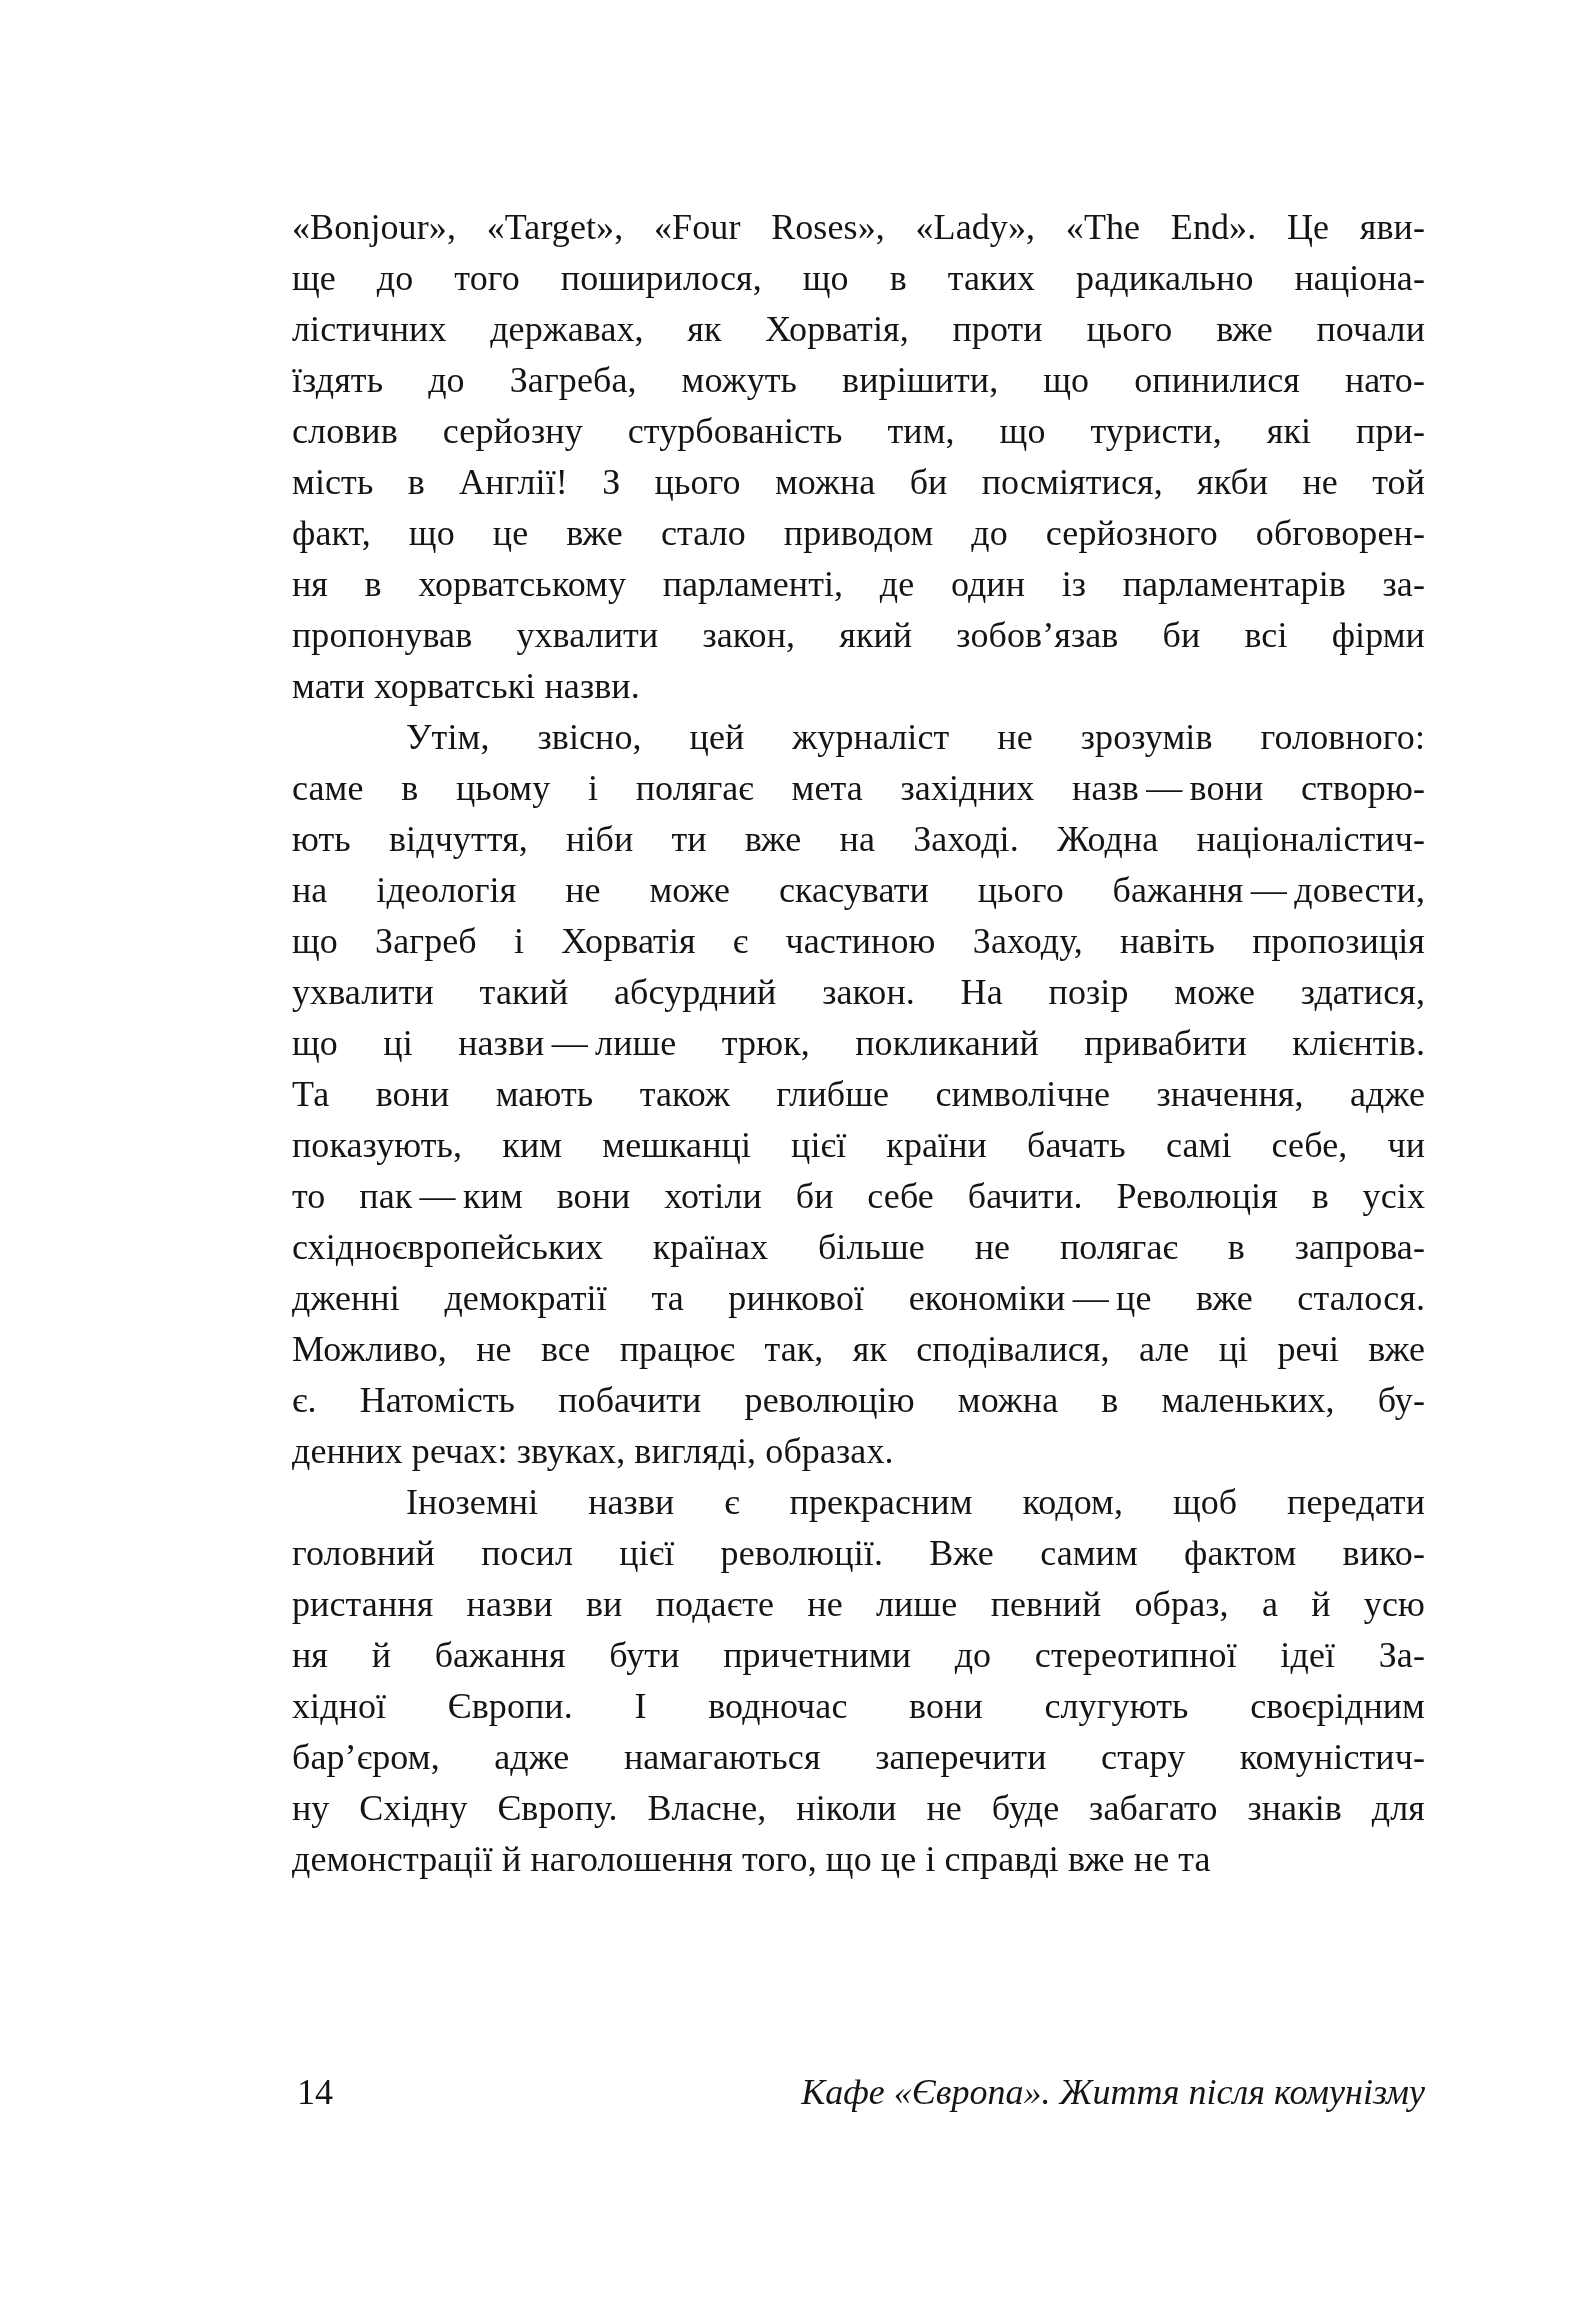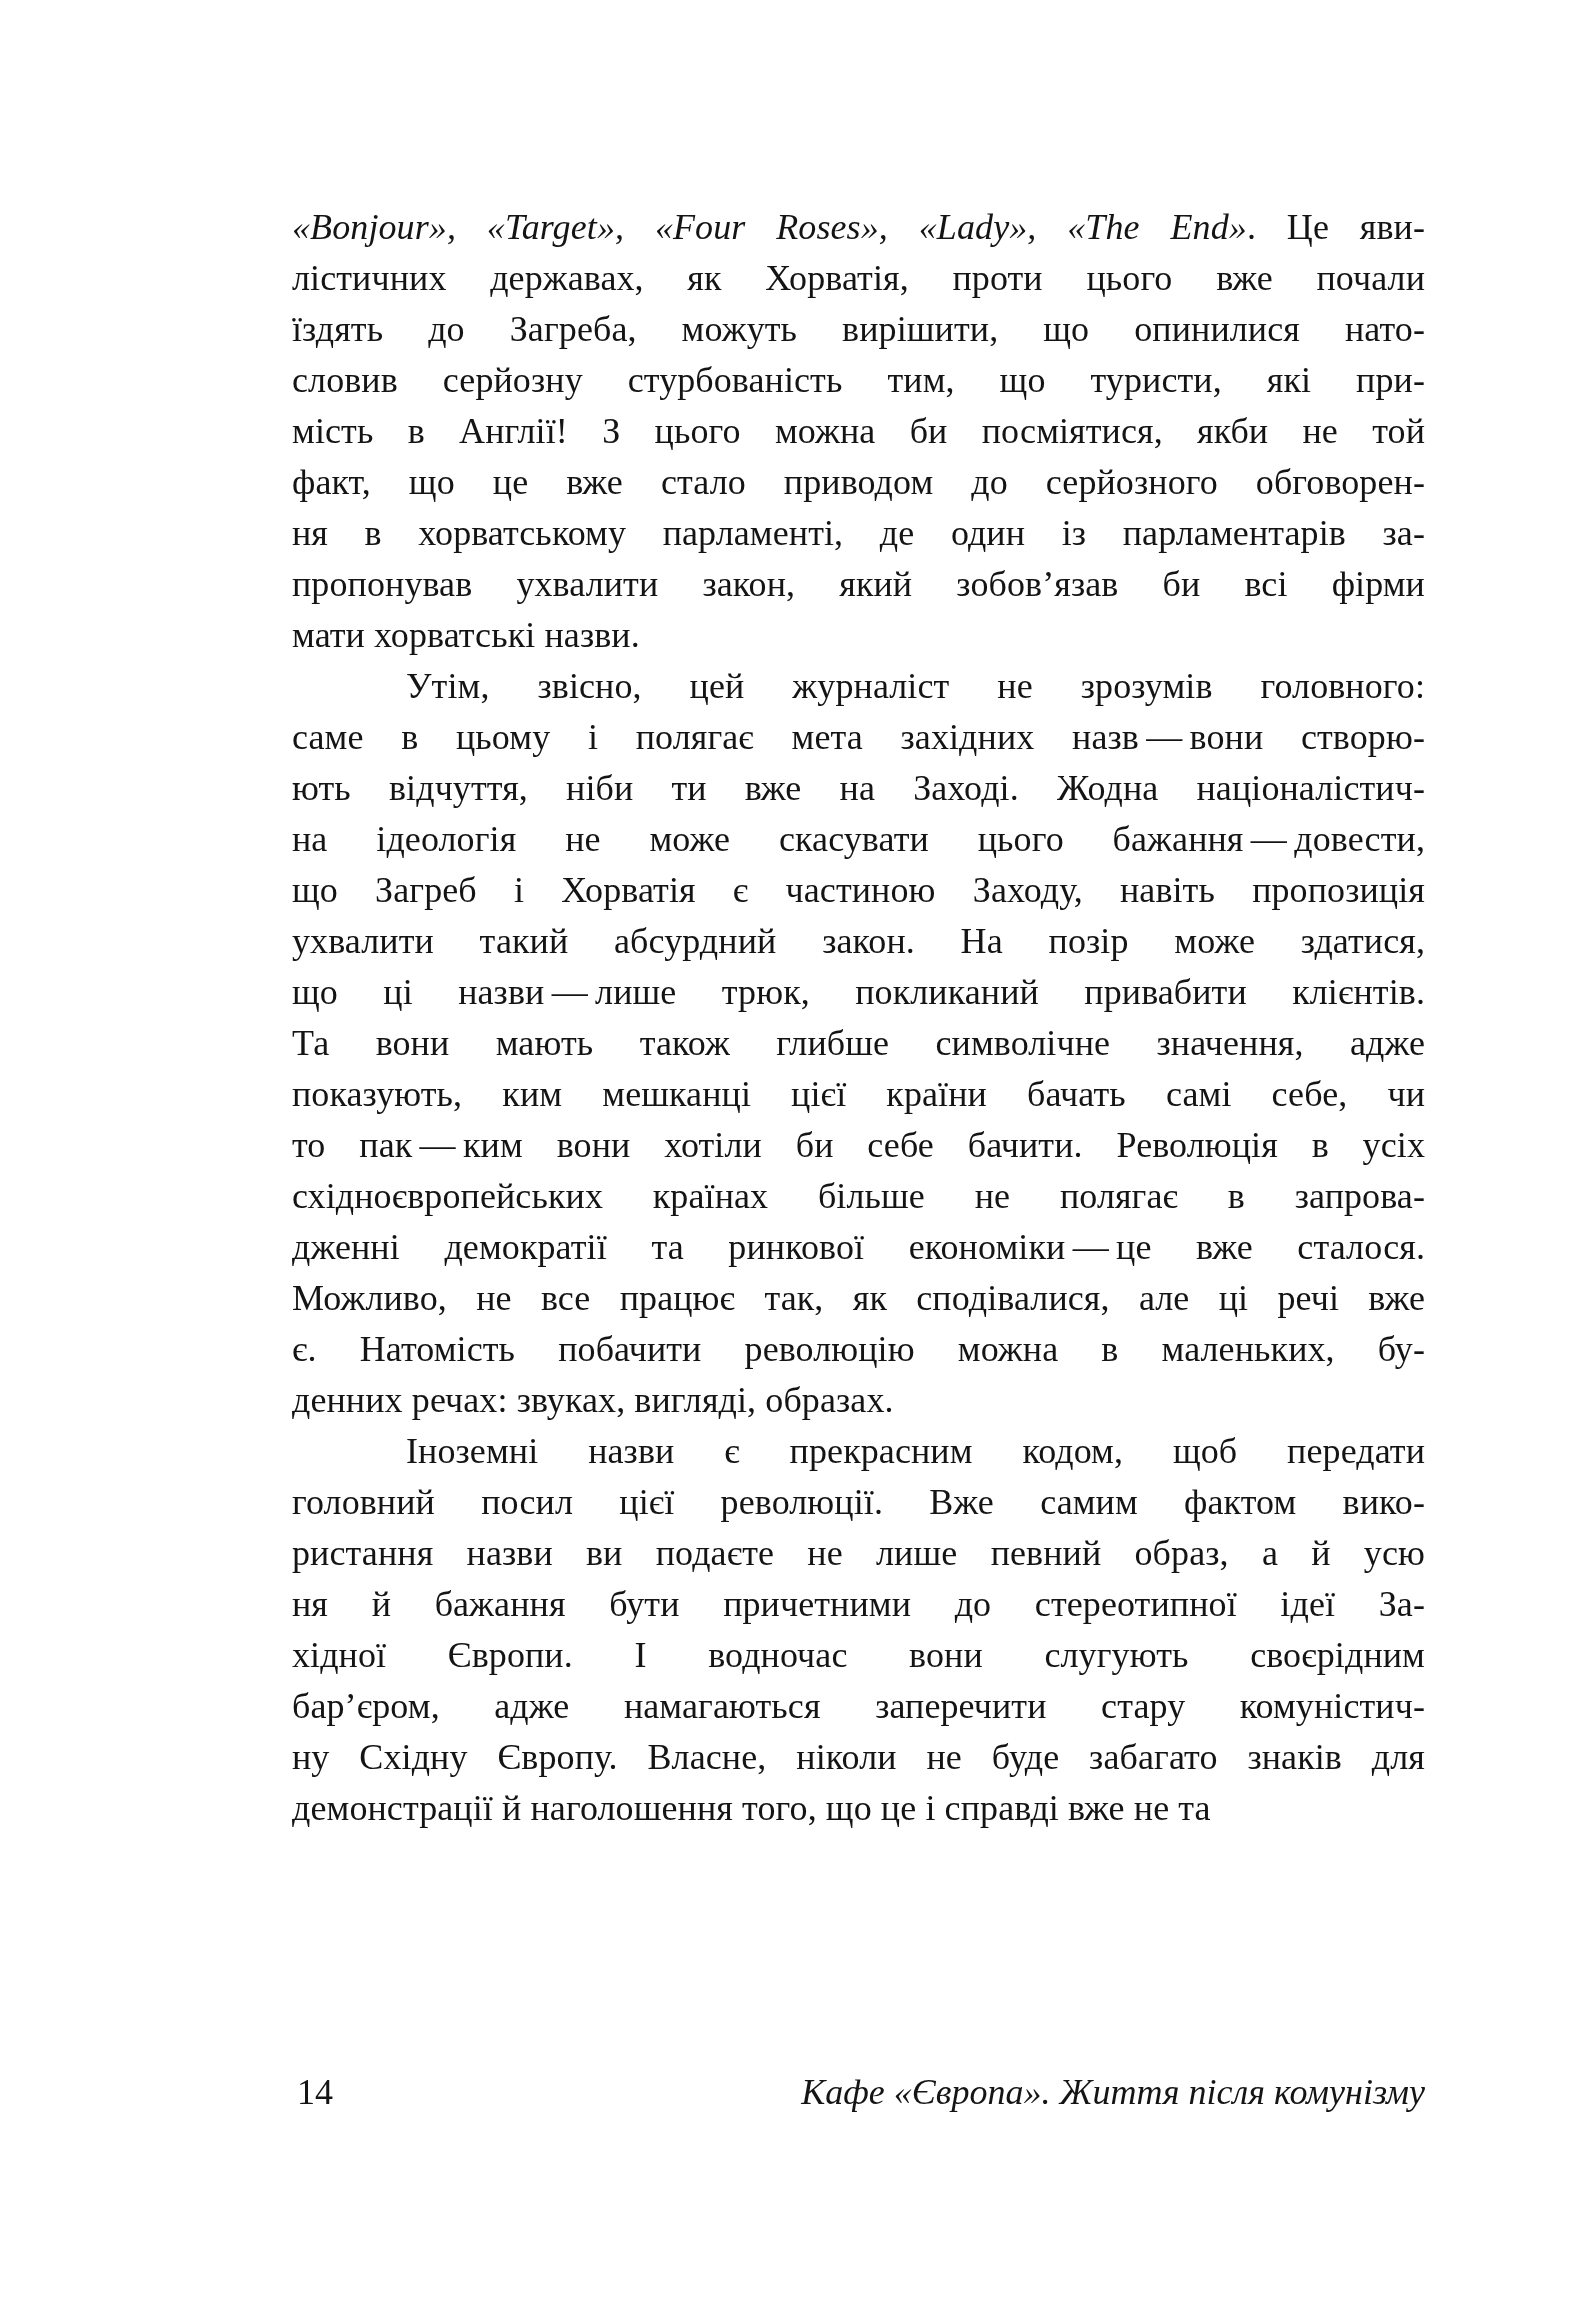--- a/index.html
+++ b/index.html
@@ -31,21 +31,20 @@
     text-align-last: justify;
     letter-spacing: 0.1px;
   }
   .line.nojust {
     text-align-last: left;
   }
   .line.indent {
     text-indent: 114px;
   }
   .line .it {
-    font-style: italic;
   }
   .footer {
     position: absolute;
     left: 292px;
     top: 2067px;
     width: 1133px;
     height: 53px;
     font-size: 36px;
     line-height: 51px;
   }
@@ -63,20 +62,21 @@
     text-align: right;
     font-style: italic;
   }
 </style>
 </head>
 <body>
 
 <div class="page">
   <div class="text-block">
       <div class="line"><span class="it">«Bonjour», «Target», «Four Roses», «Lady», «The End»</span><span class="">. Це яви-</span></div>
+      <div class="line"><span class="">ще до того поширилося, що в таких радикально націона-</span></div>
       <div class="line"><span class="">лістичних державах, як Хорватія, проти цього вже почали</span></div>
       <div class="line"><span class="">їздять до Загреба, можуть вирішити, що опинилися нато-</span></div>
       <div class="line"><span class="">словив серйозну стурбованість тим, що туристи, які при-</span></div>
       <div class="line"><span class="">мість в Англії! З цього можна би посміятися, якби не той</span></div>
       <div class="line"><span class="">факт, що це вже стало приводом до серйозного обговорен-</span></div>
       <div class="line"><span class="">ня в хорватському парламенті, де один із парламентарів за-</span></div>
       <div class="line"><span class="">пропонував ухвалити закон, який зобов’язав би всі фірми</span></div>
       <div class="line nojust"><span class="">мати хорватські назви.</span></div>
       <div class="line indent"><span class="">Утім, звісно, цей журналіст не зрозумів головного:</span></div>
       <div class="line"><span class="">саме в цьому і полягає мета західних назв — вони створю-</span></div>

